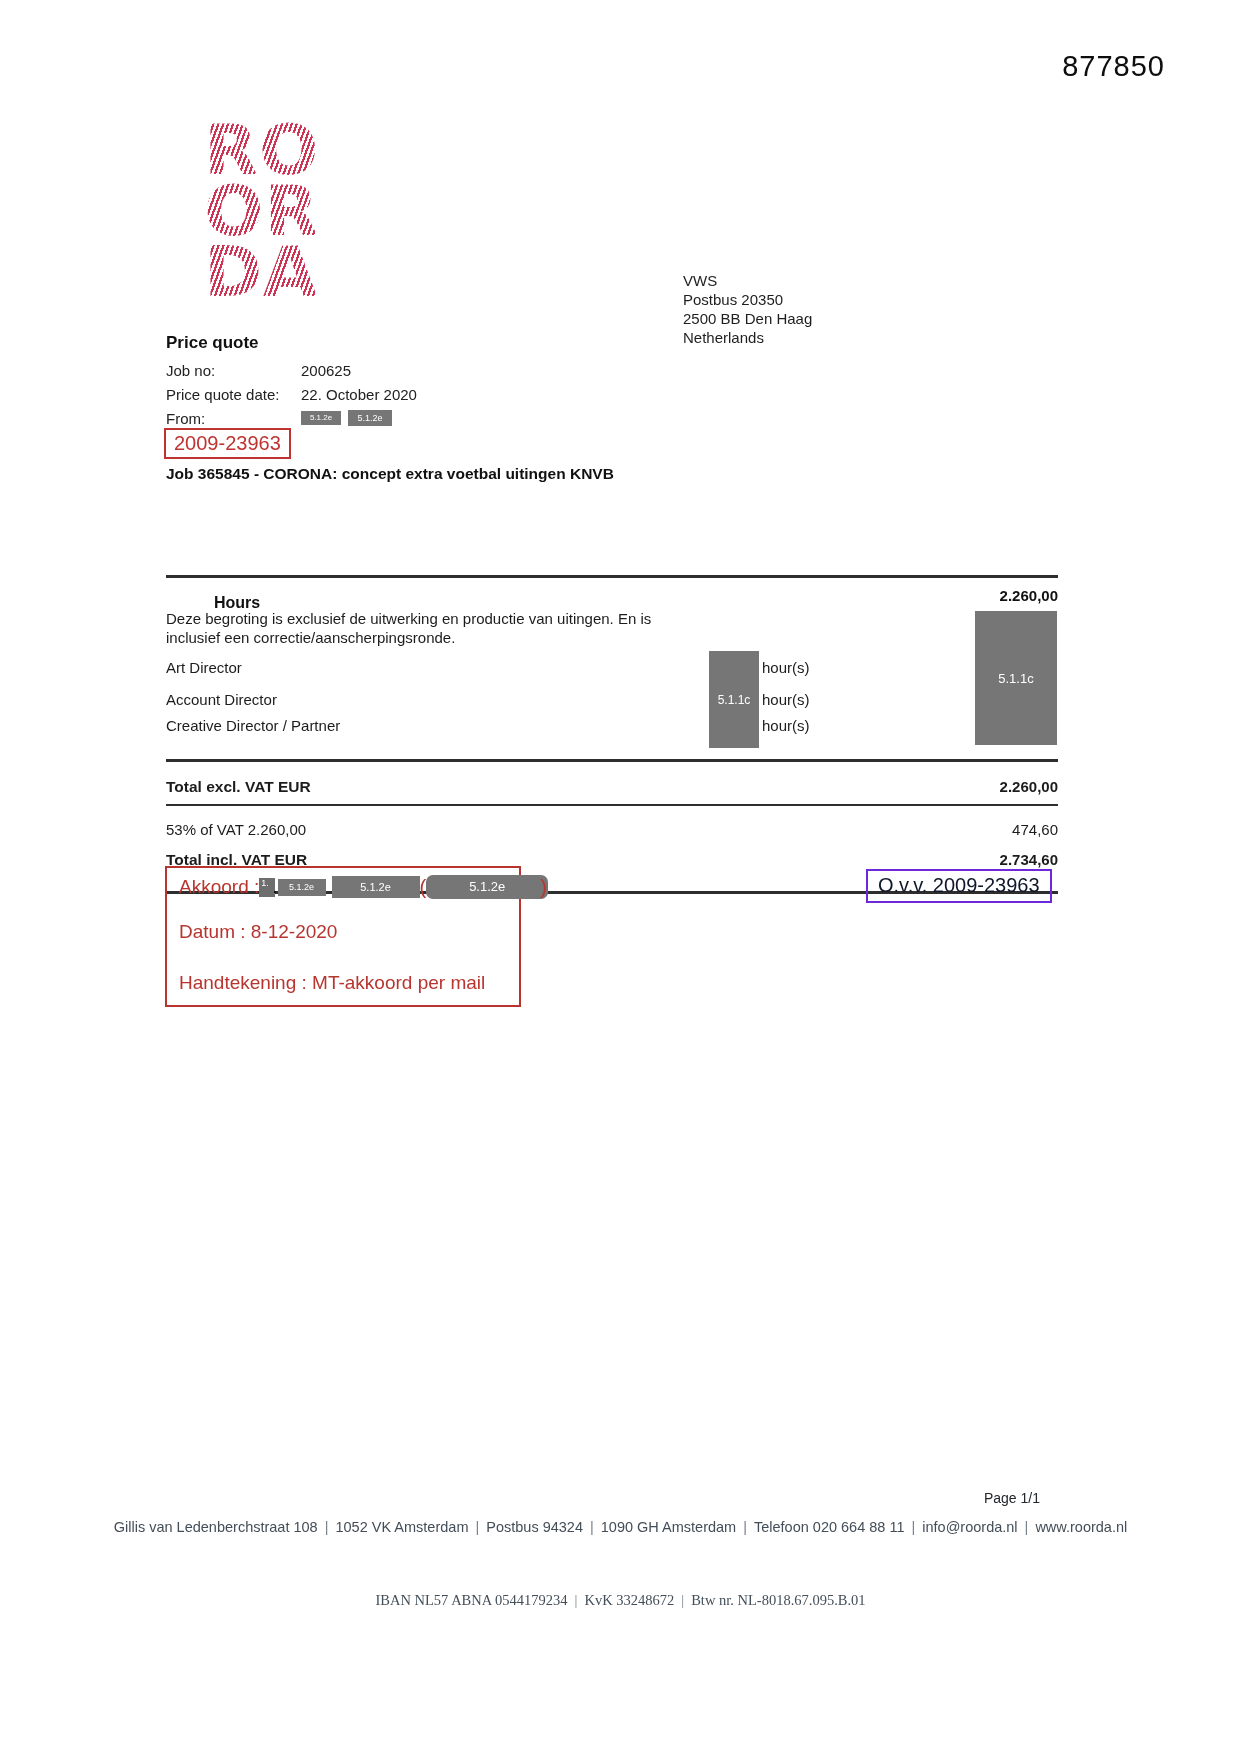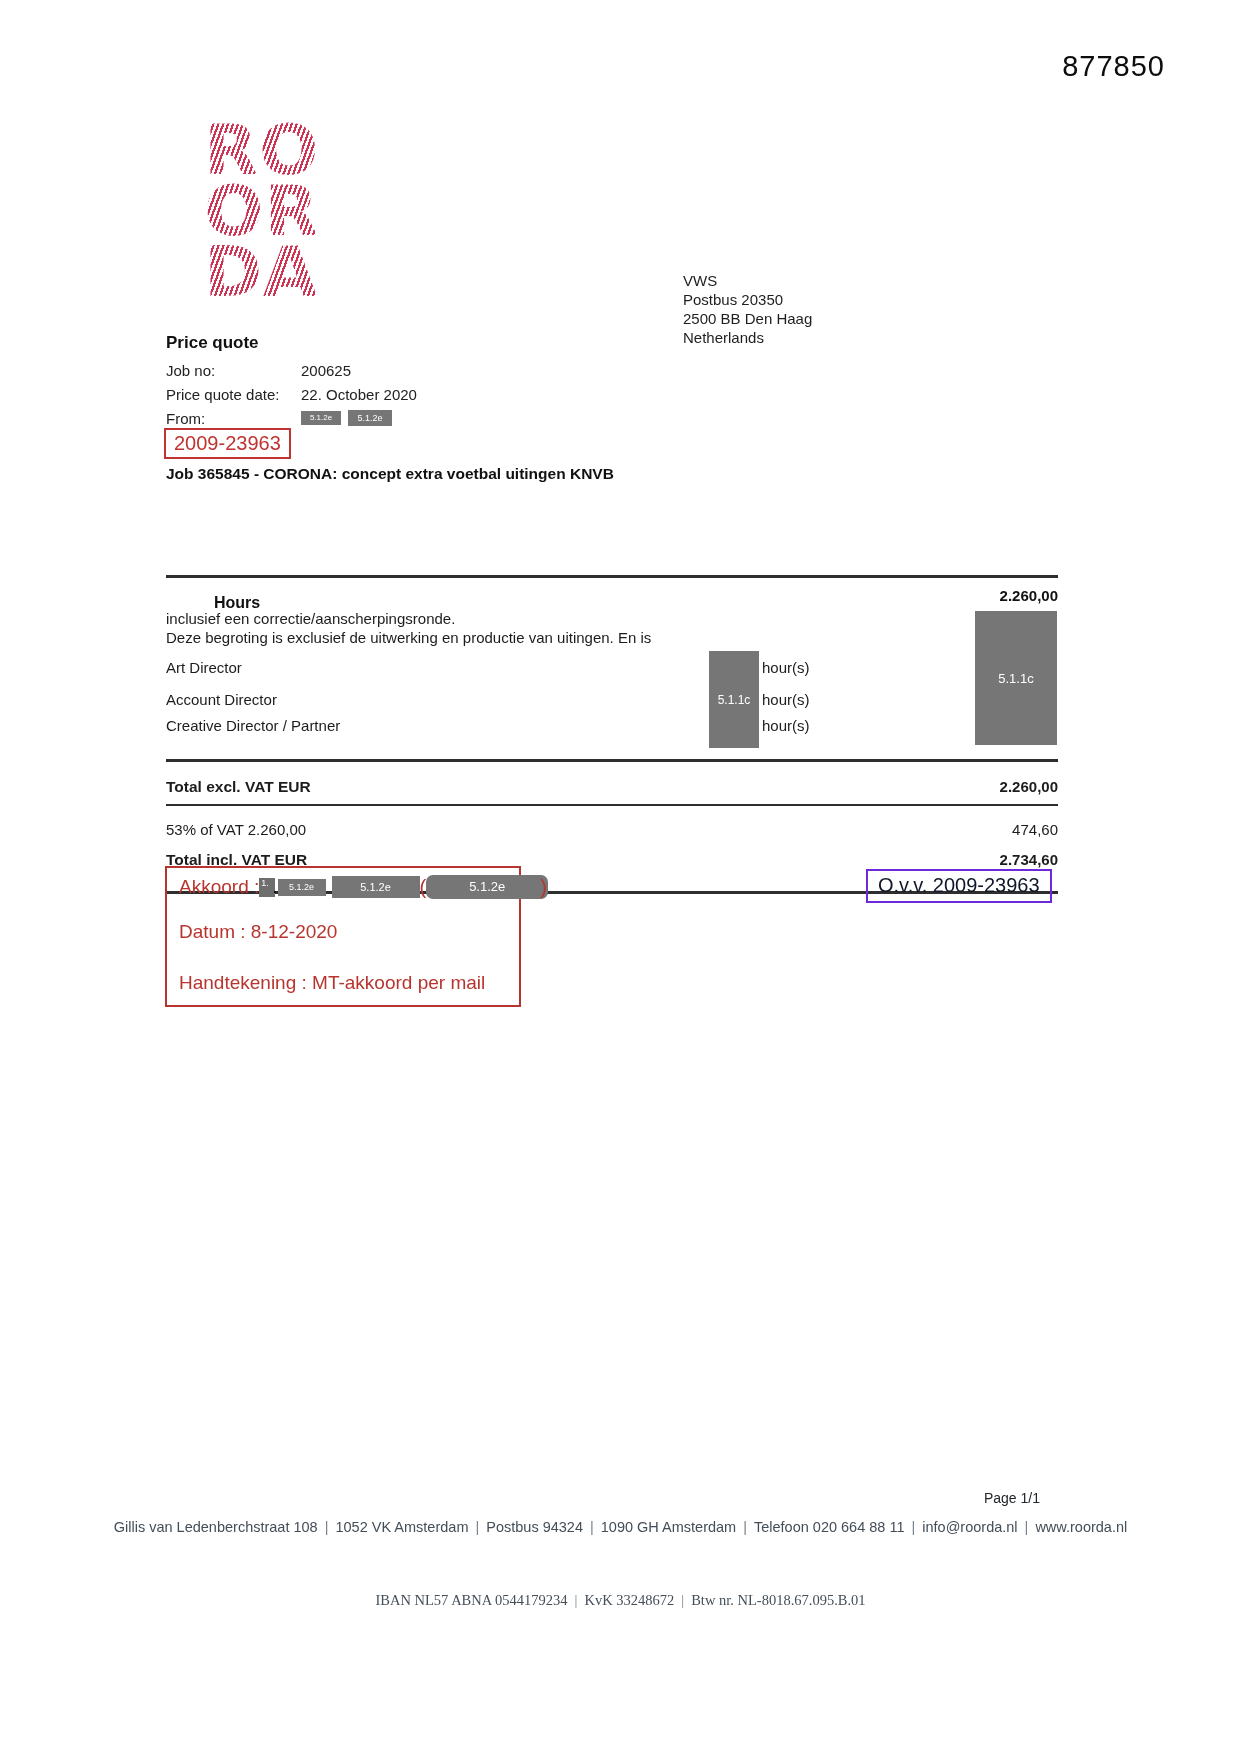--- a/index.html
+++ b/index.html
@@ -120,22 +120,22 @@
   </div>
 
   <div class="ref-box">2009-23963</div>
 
   <div class="job-title">Job 365845 - CORONA: concept extra voetbal uitingen KNVB</div>
 
   <div class="hours">
     <div class="hours-head-label">Hours</div>
     <div class="hours-head-total">2.260,00</div>
     <div class="hours-desc">
+      <div>Deze begroting is exclusief de uitwerking en productie van uitingen. En is</div>
       <div>inclusief een correctie/aanscherpingsronde.</div>
-      <div>Deze begroting is exclusief de uitwerking en productie van uitingen. En is</div>
     </div>
 
     <div class="hrow-label r1">Art Director</div>
     <div class="hrow-unit r1">hour(s)</div>
     <div class="hrow-label r2">Account Director</div>
     <div class="hrow-unit r2">hour(s)</div>
     <div class="hrow-label r3">Creative Director / Partner</div>
     <div class="hrow-unit r3">hour(s)</div>
 
     <div class="mid-box">5.1.1c</div>

